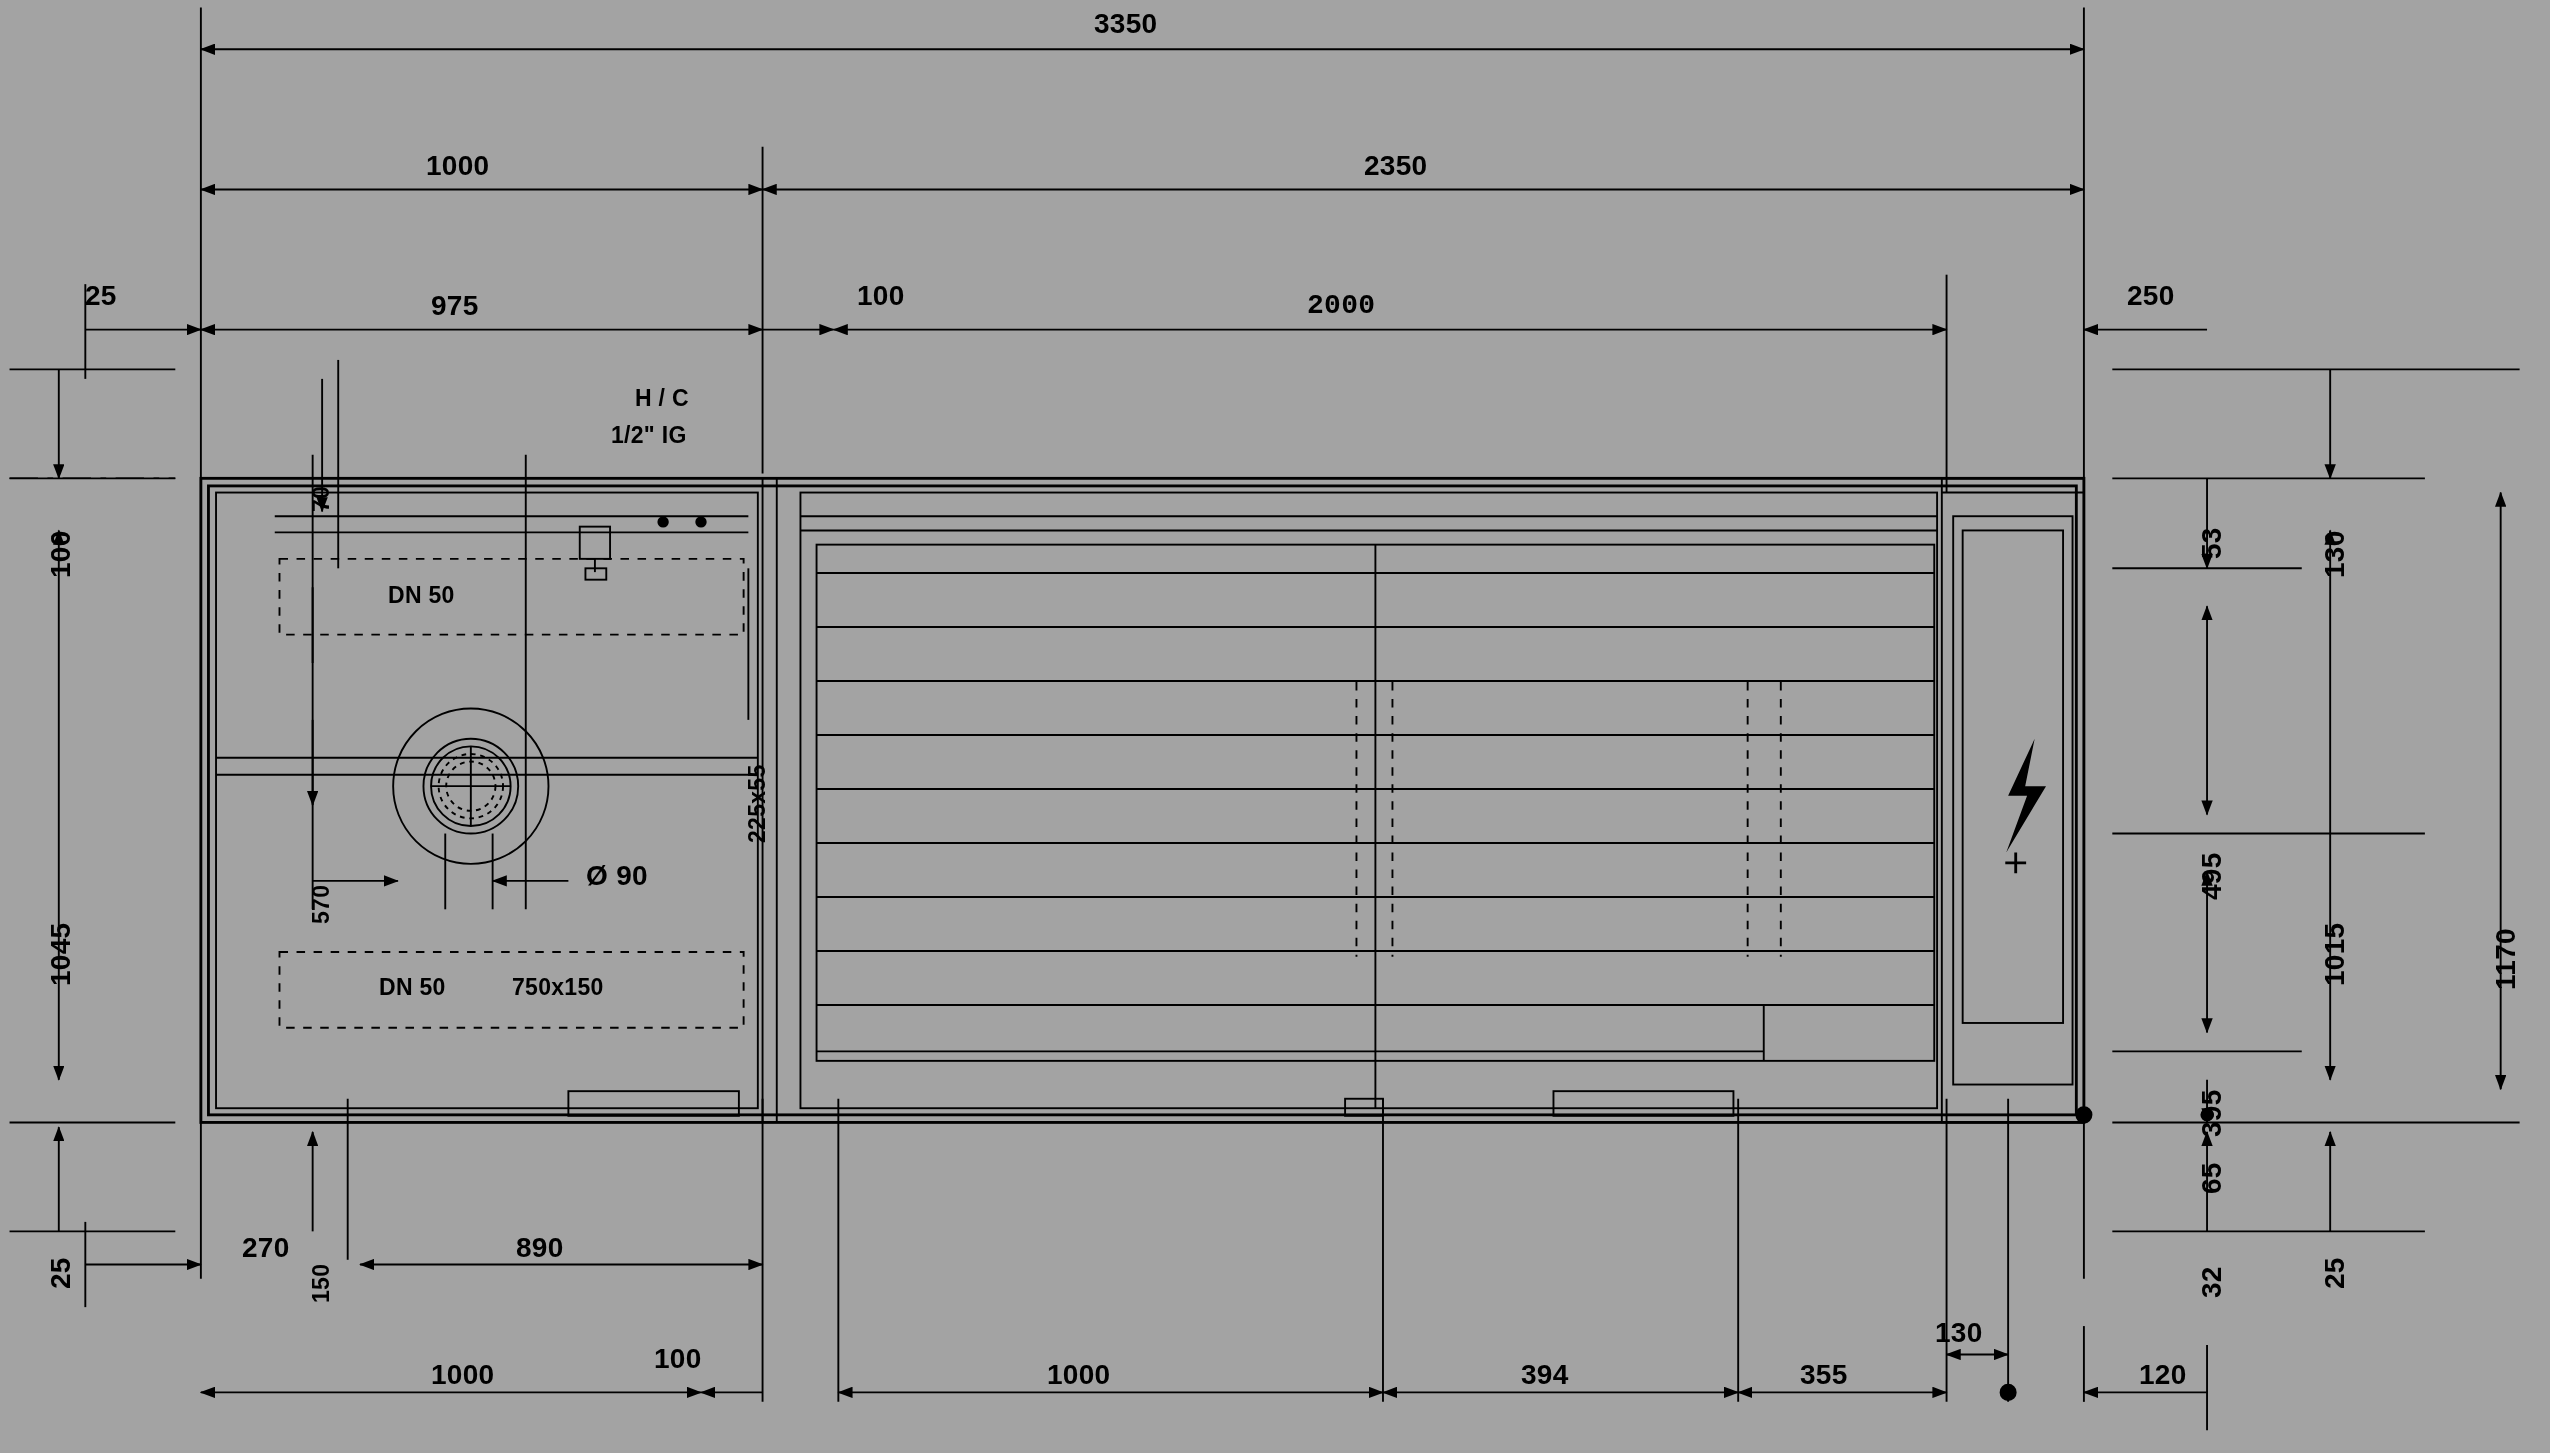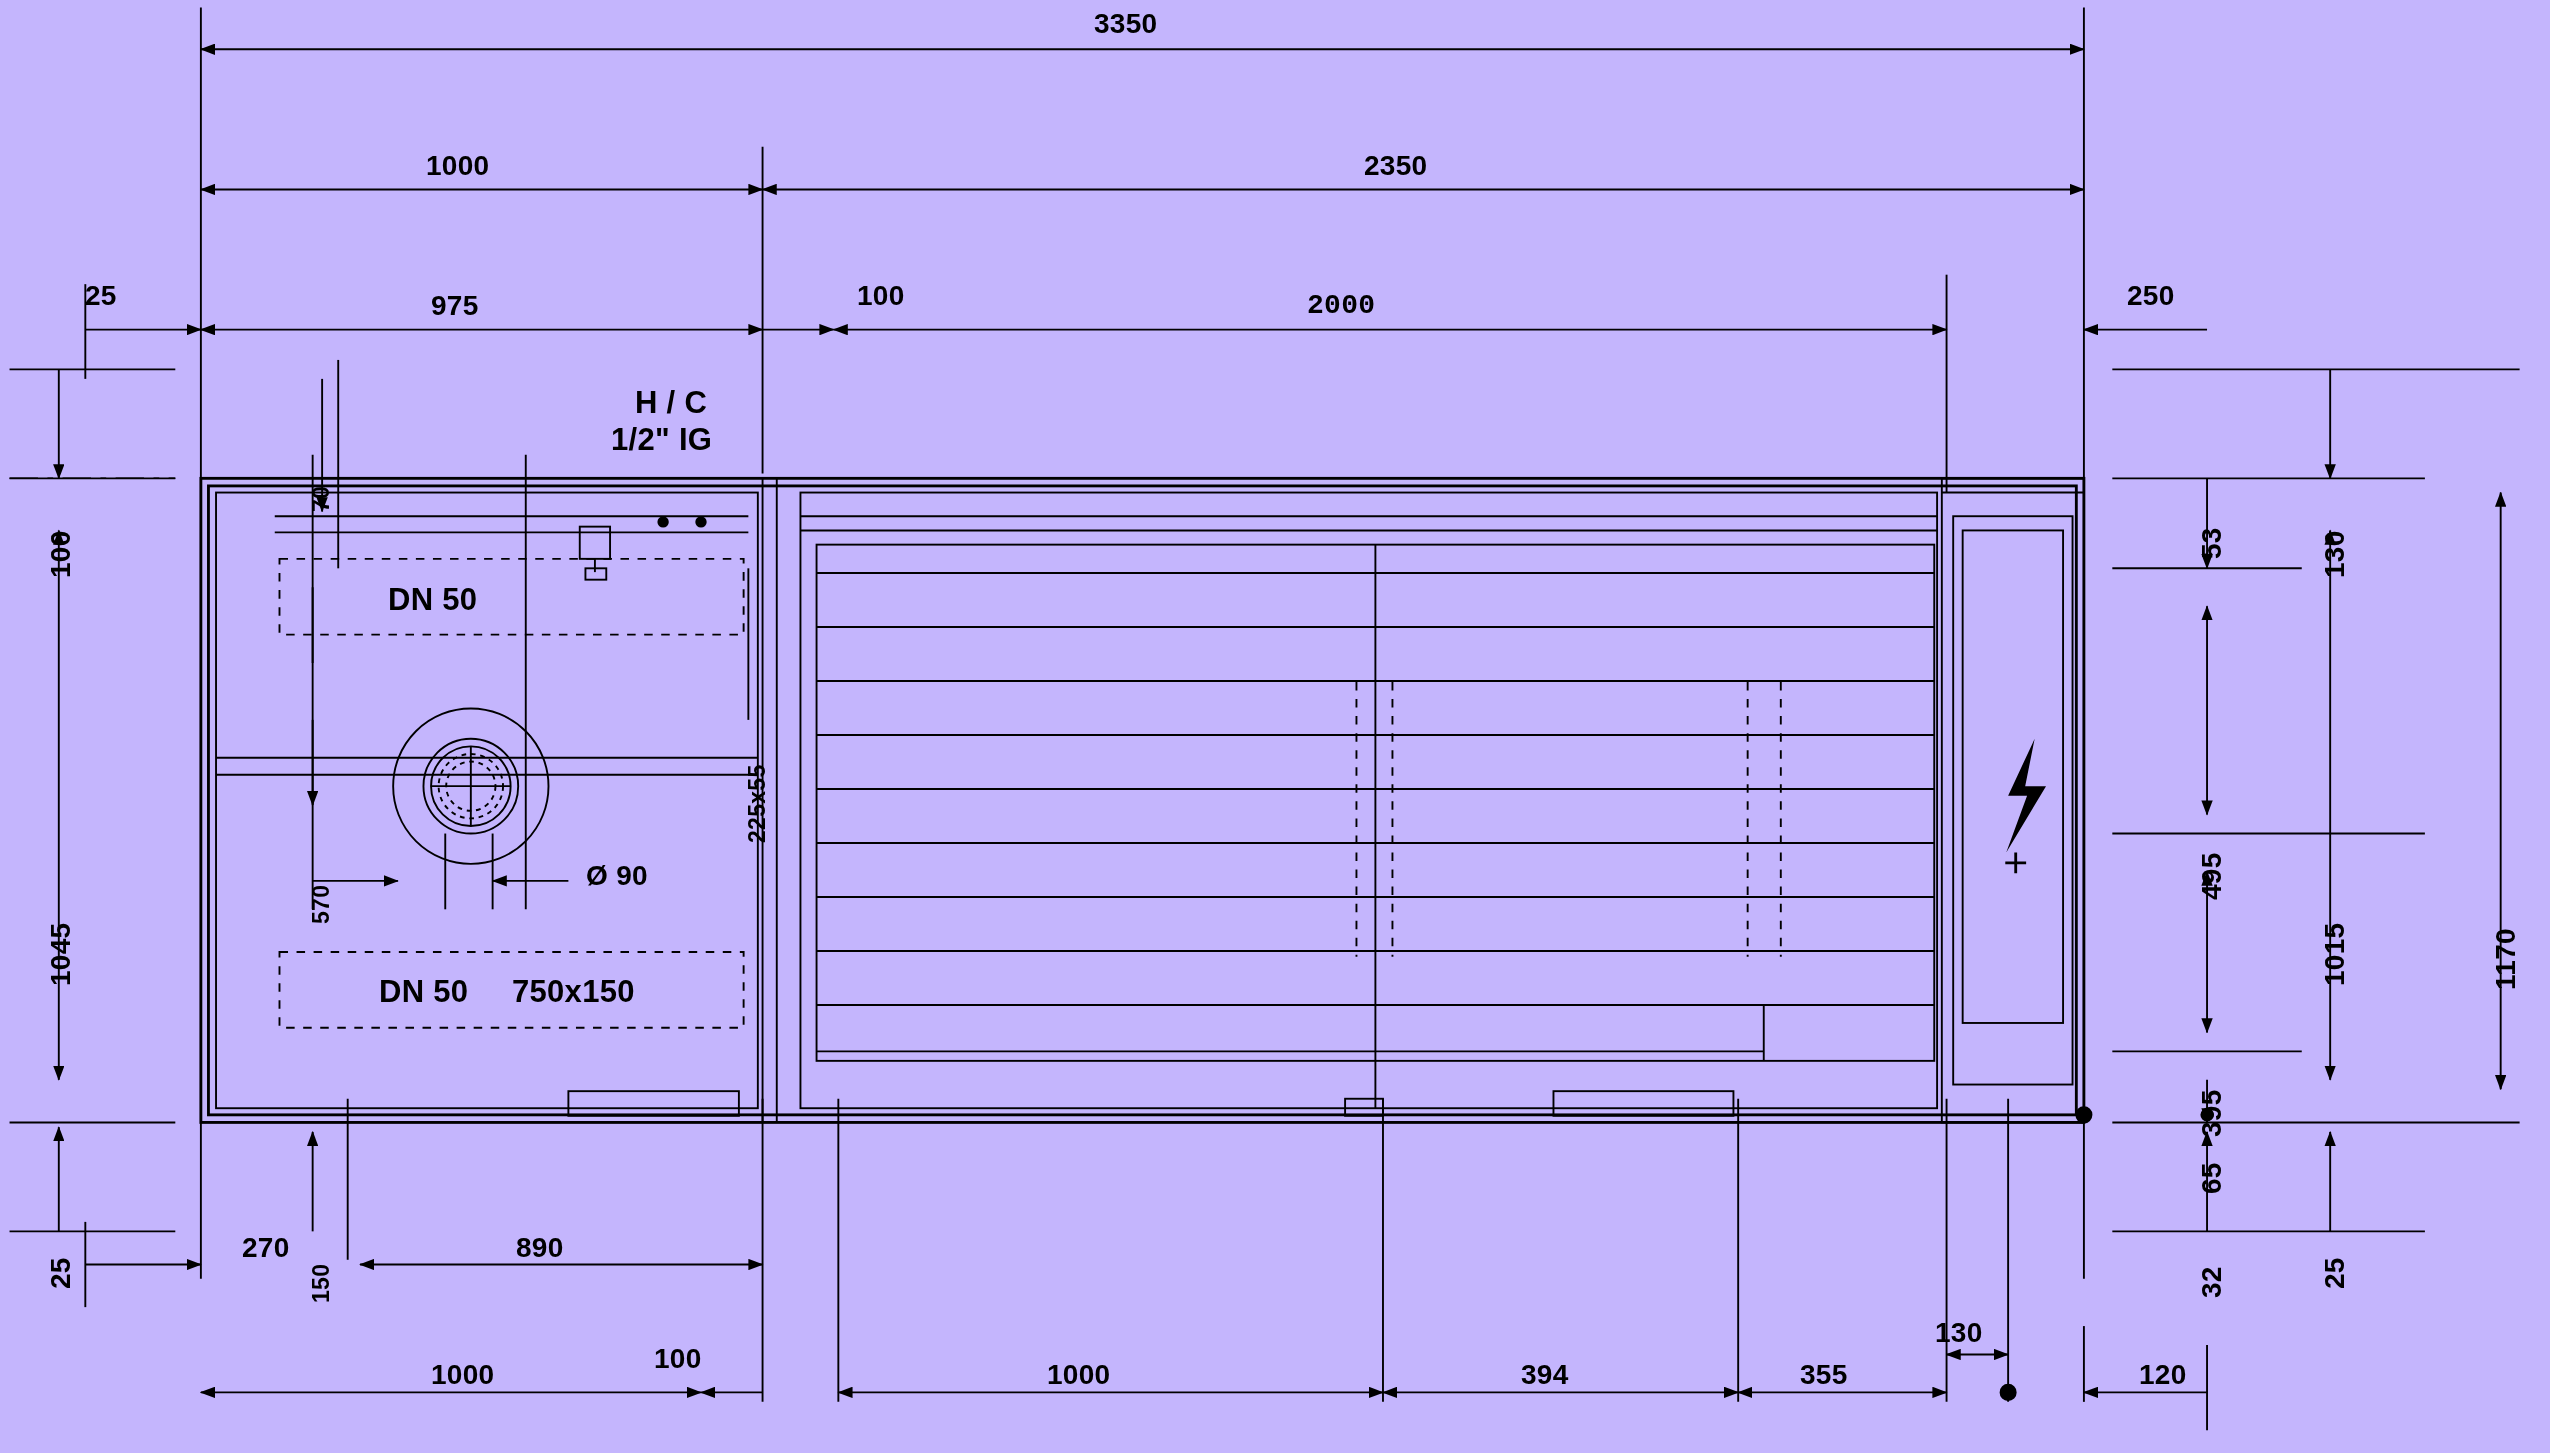--- a/index.html
+++ b/index.html
@@ -1,20 +1,20 @@
 <!DOCTYPE html>
 <html style="font-size:15px"><head>
 <meta charset="utf-8">
 <style>
   html,body{margin:0;padding:0;background:#ffffff;}
   body{font-family:"Liberation Sans", sans-serif;}
-  #root{position:relative;width:2550px;height:1453px;background:#c4b5fd;overflow:hidden;text-align:right;}
+  #root{position:relative;width:2550px;height:1453px;background:#a3a3a3;overflow:hidden;text-align:right;}
   .lbl{position:absolute;font-weight:bold;color:#000;white-space:nowrap;letter-spacing:0.3px;}
   .lbl.big{font-size:28px;}
-  .lbl.mid{font-size:31px;}
+  .lbl.mid{font-size:23px;}
   .lbl.sm{font-size:23px;}
   .rot{transform-origin:left top;}
   svg.ov{position:absolute;left:0;top:0;width:2550px;height:1453px;pointer-events:none;}
 </style>
 </head>
 <body>
 
 <div id="root">
 
   <svg class="ov" viewBox="0 0 2692 1534">

